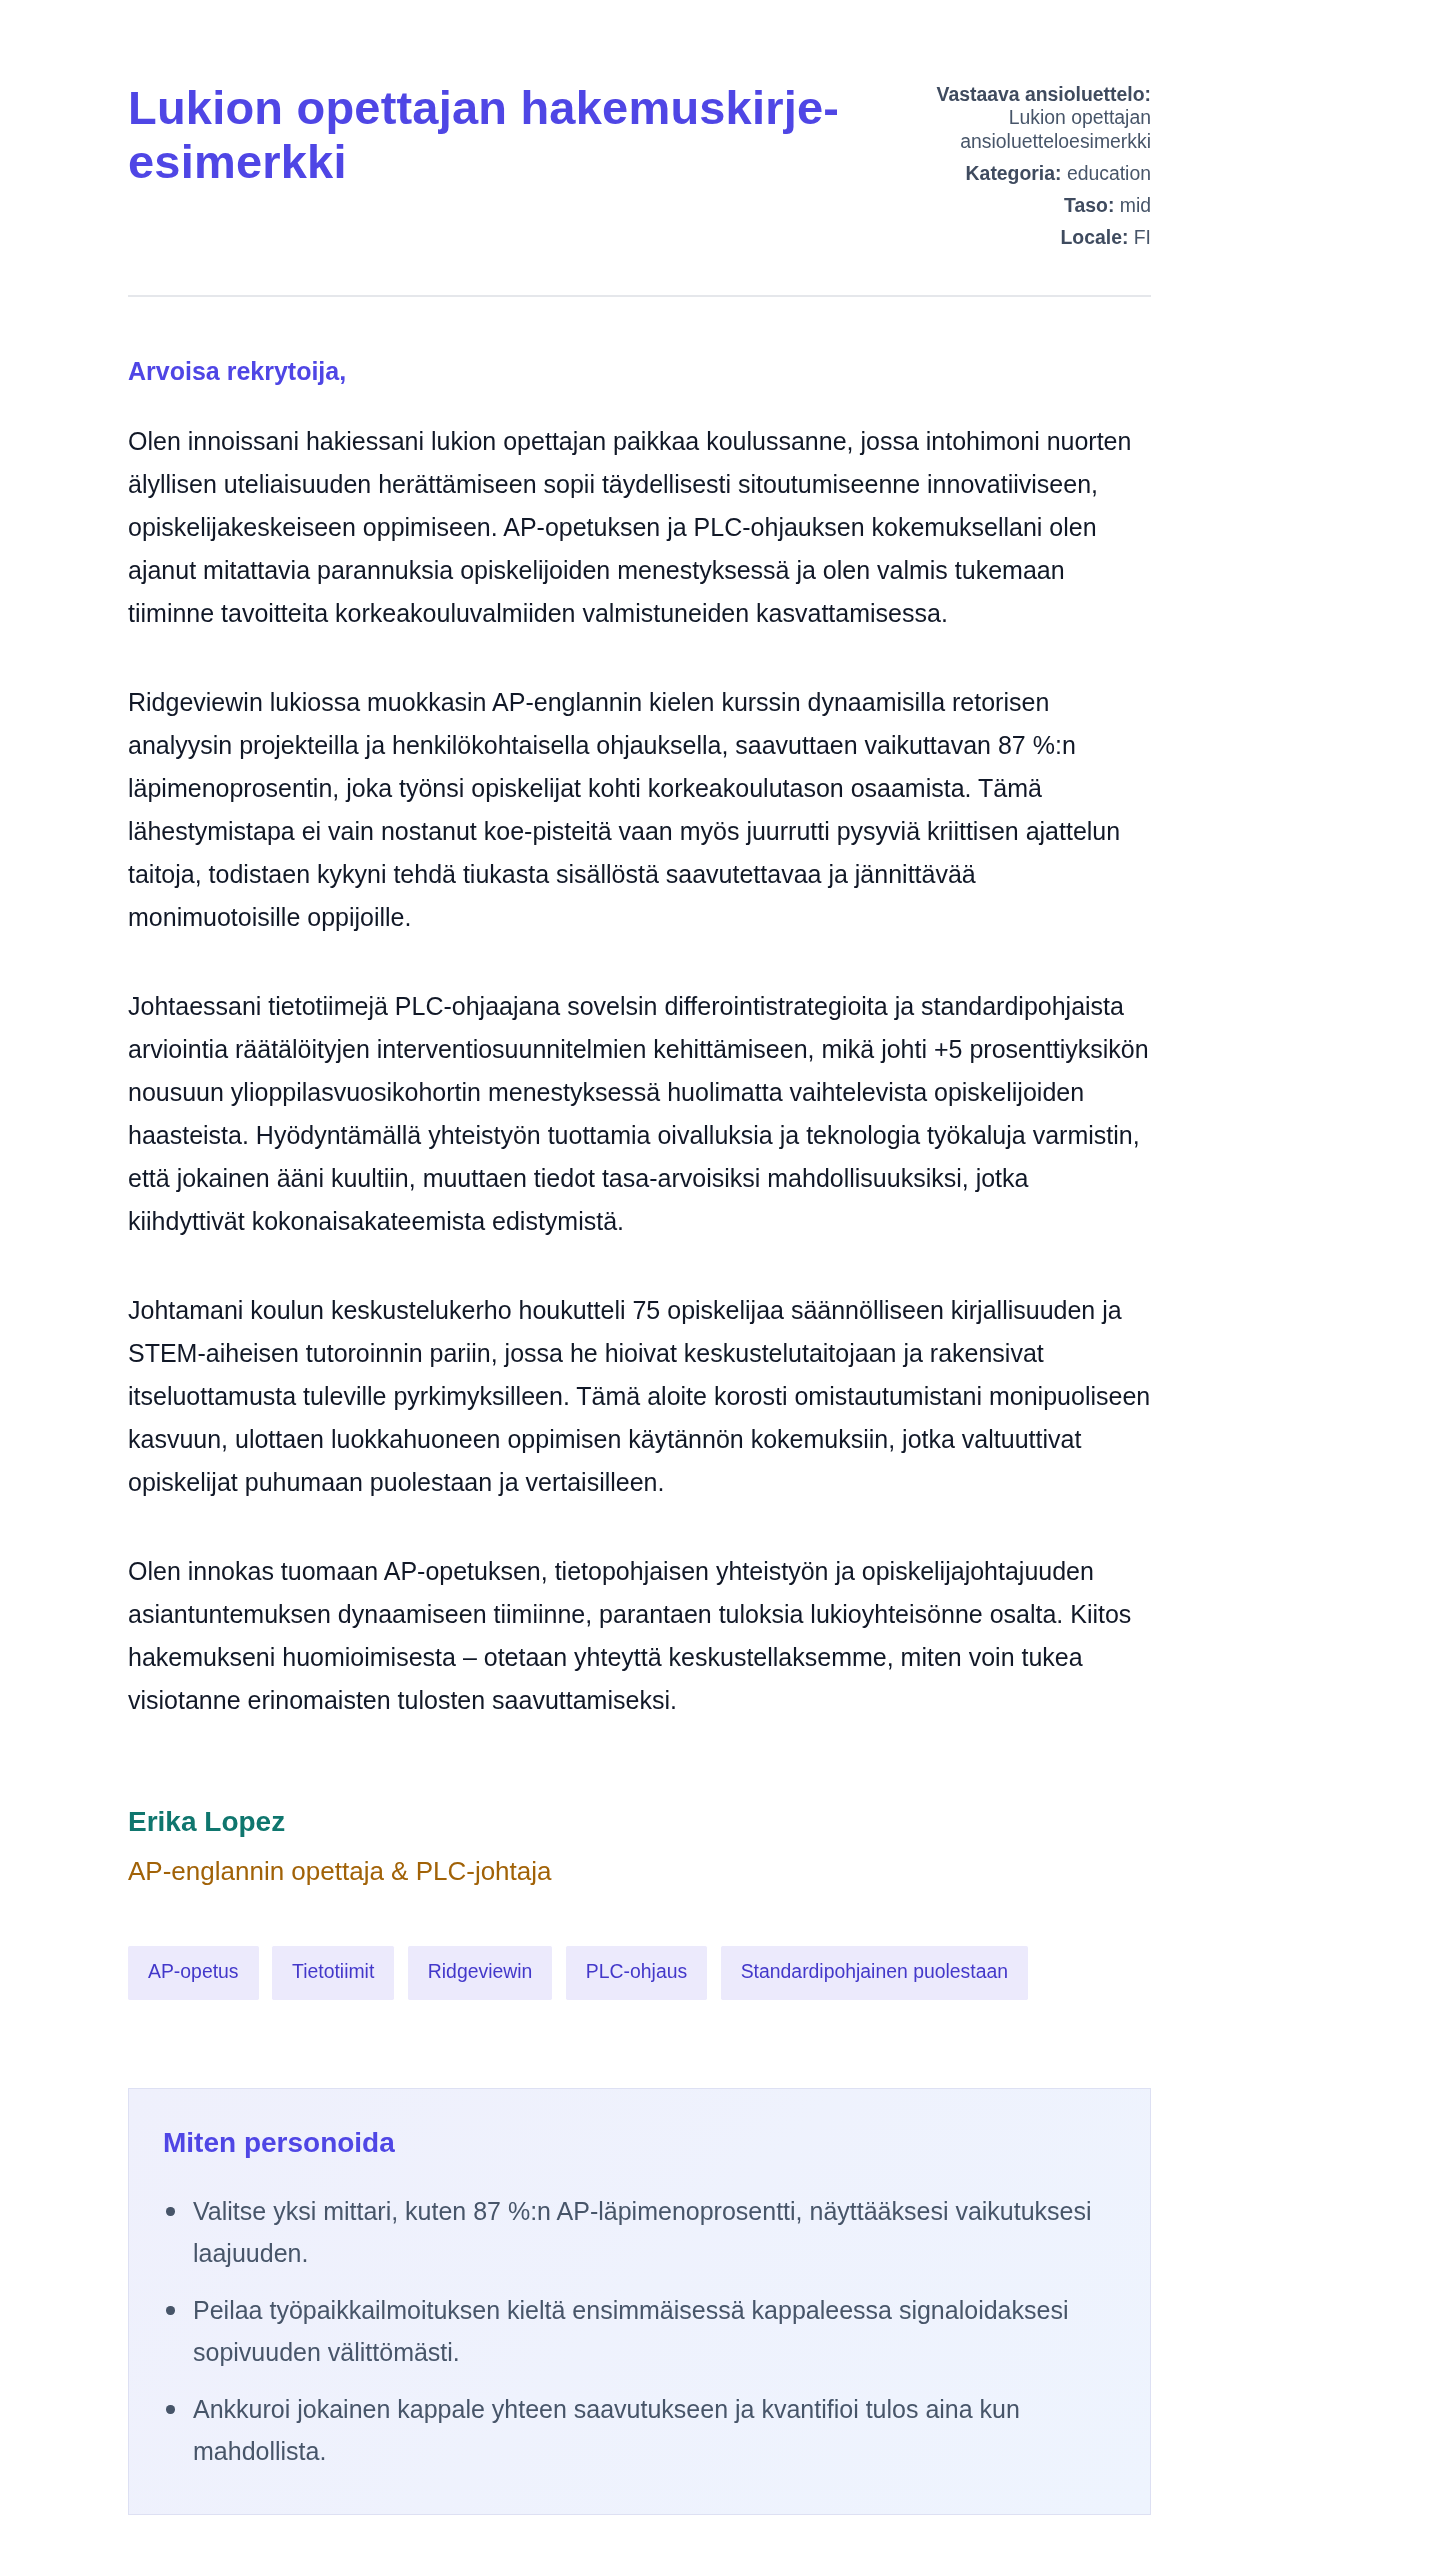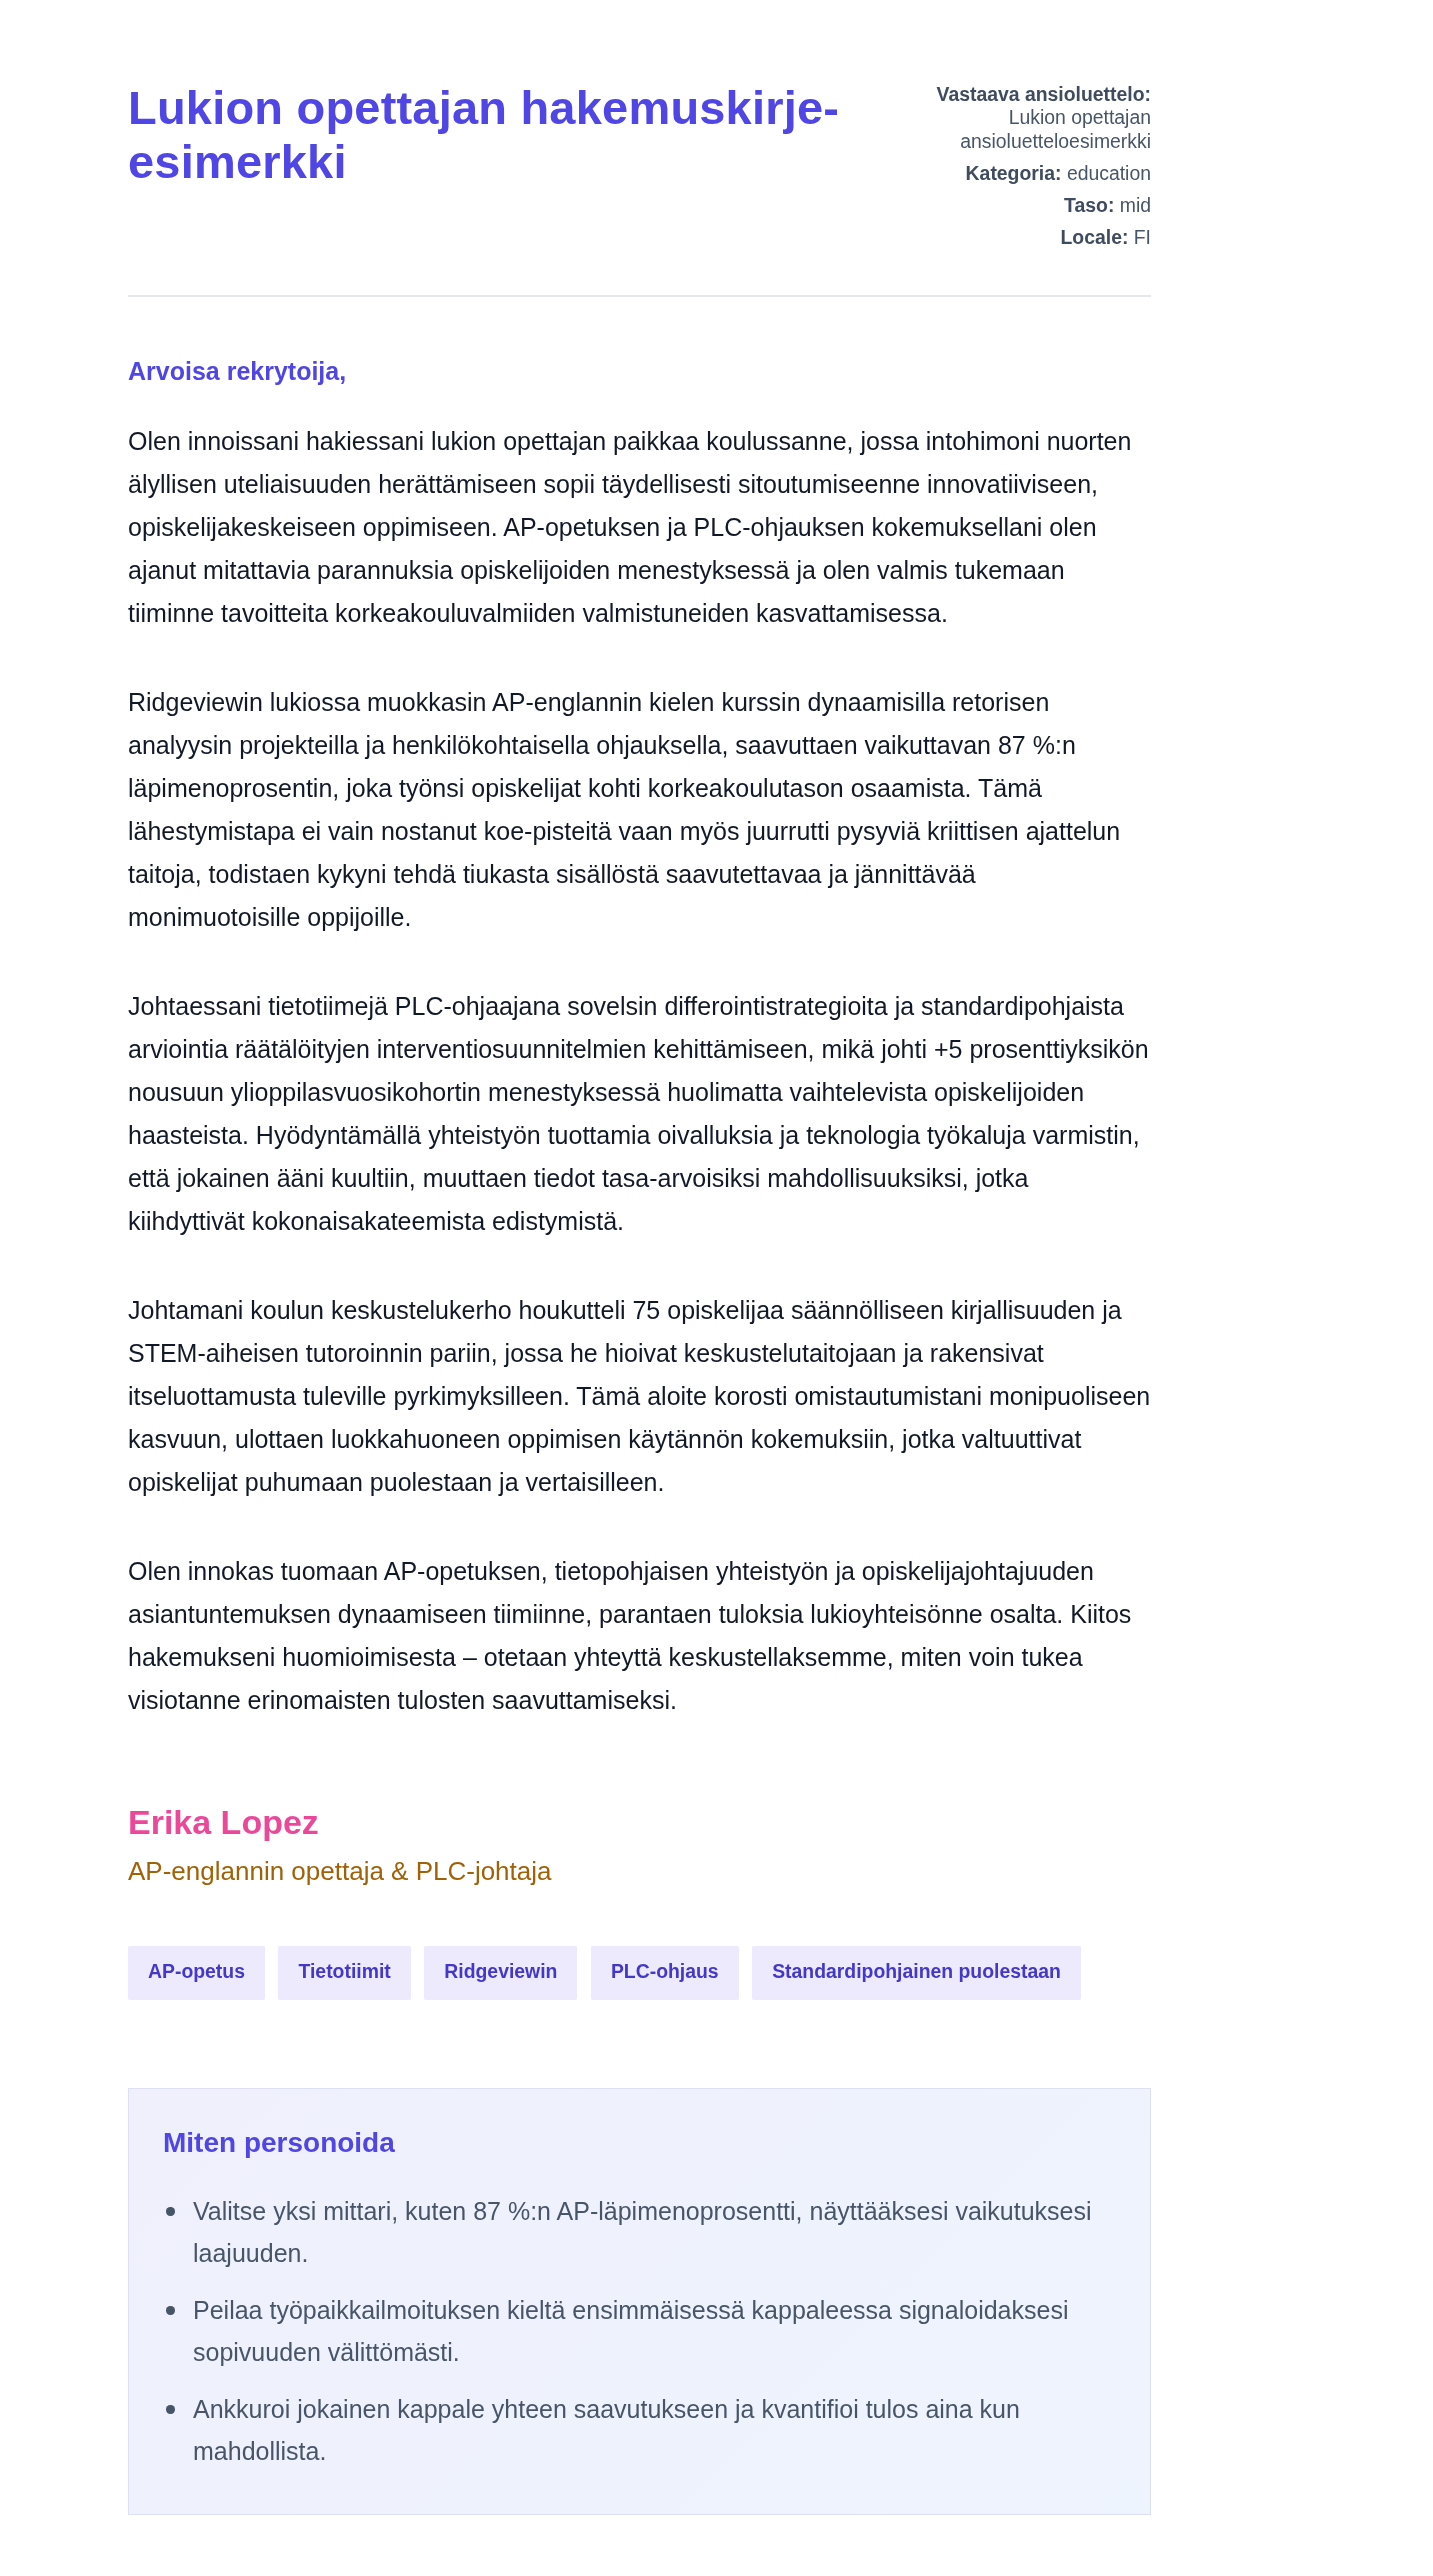--- a/index.html
+++ b/index.html
@@ -58,45 +58,45 @@
       margin-top: 34px;
       font-size: 25px;
       line-height: 43px;
       color: #111827;
     }
     .para + .para { margin-top: 46px; }
     .signature {
       margin-top: 84px;
     }
     .sig-name {
-      font-size: 34px;
+      font-size: 28px;
       line-height: 32px;
       font-weight: 700;
-      color: #ec4899;
+      color: #0f766e;
     }
     .sig-role {
       margin-top: 17px;
       font-size: 26px;
       line-height: 32px;
       color: #a16207;
     }
     .tags {
       margin-top: 59px;
       display: flex;
       gap: 13.5px;
       flex-wrap: wrap;
     }
     .tag {
       background: #eceafc;
       color: #4338ca;
       font-size: 19.4px;
       line-height: 23.6px;
       padding: 14.3px 20px 16px 20px;
       border-radius: 1.7px;
-      font-weight: 700;
+      font-weight: 400;
     }
     .tips {
       margin-top: 88px;
       border: 1.7px solid #dde0f3;
       background: linear-gradient(135deg, #eff0fc 0%, #eef4fe 100%);
       padding: 37px 34px 42px 34px;
     }
     .tips-title {
       font-size: 28px;
       line-height: 34px;

